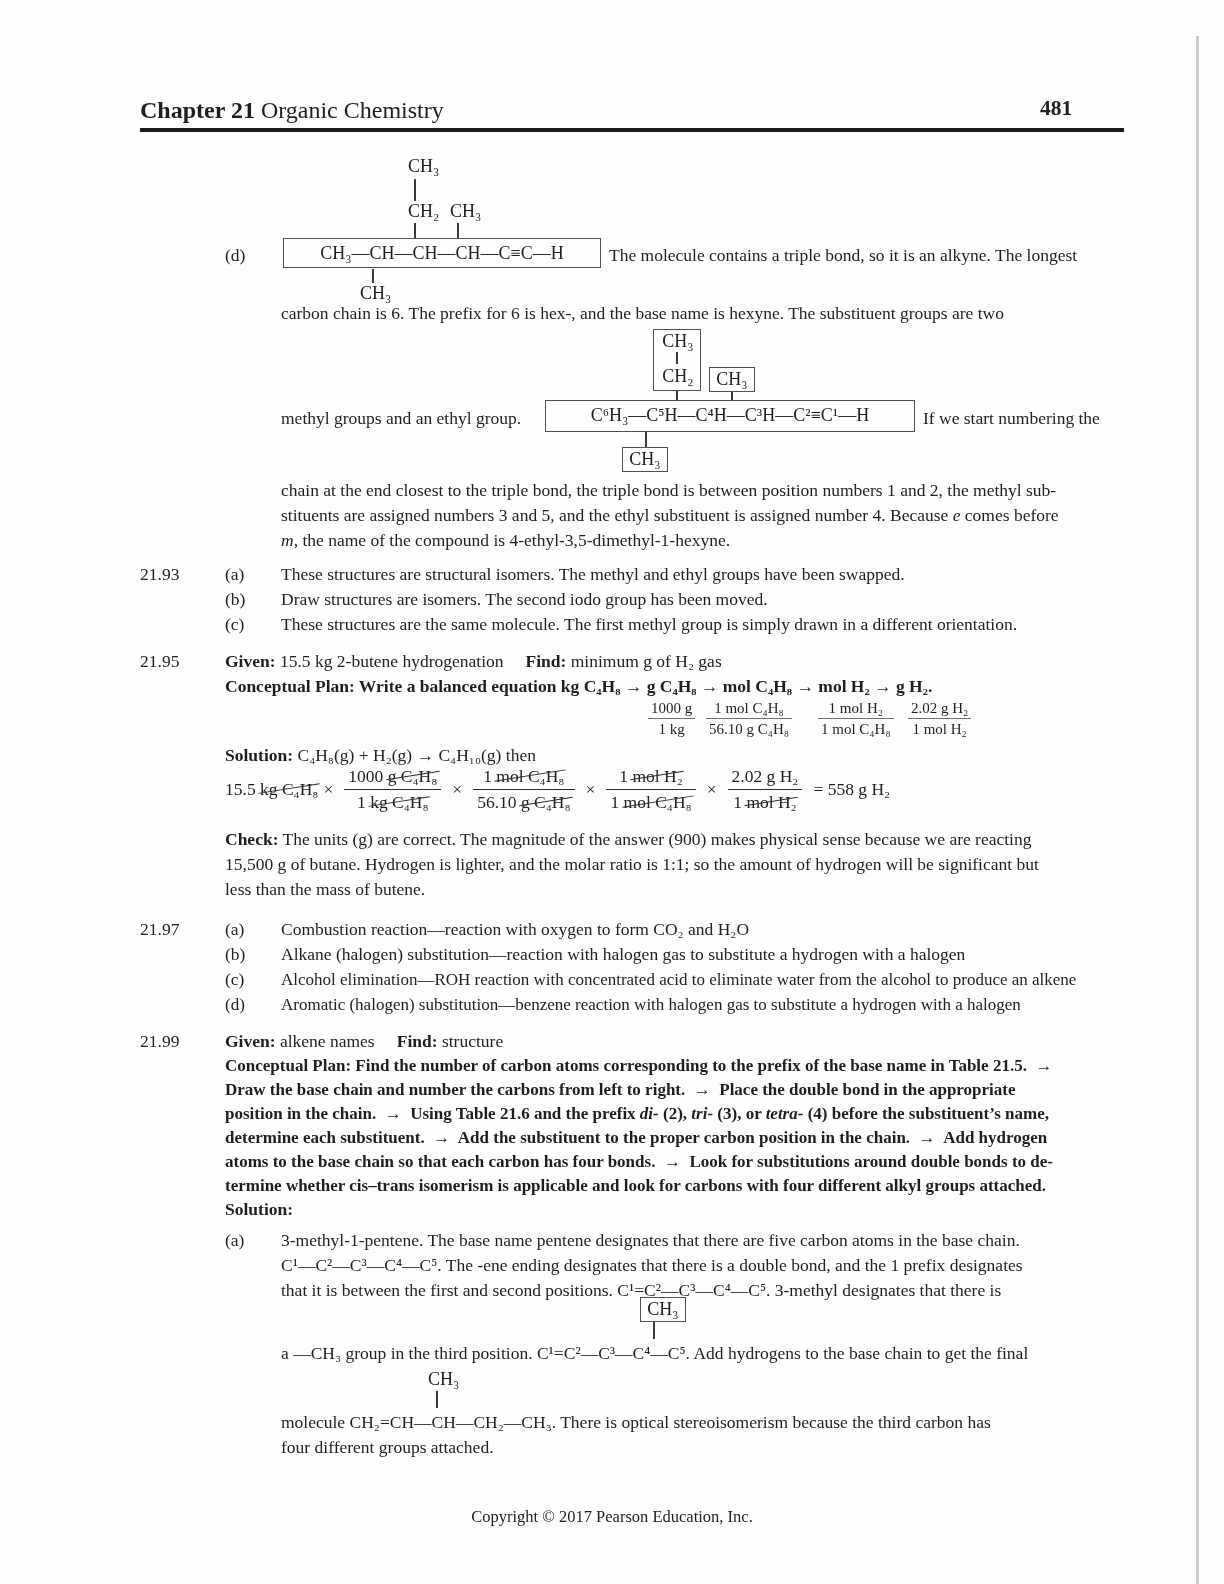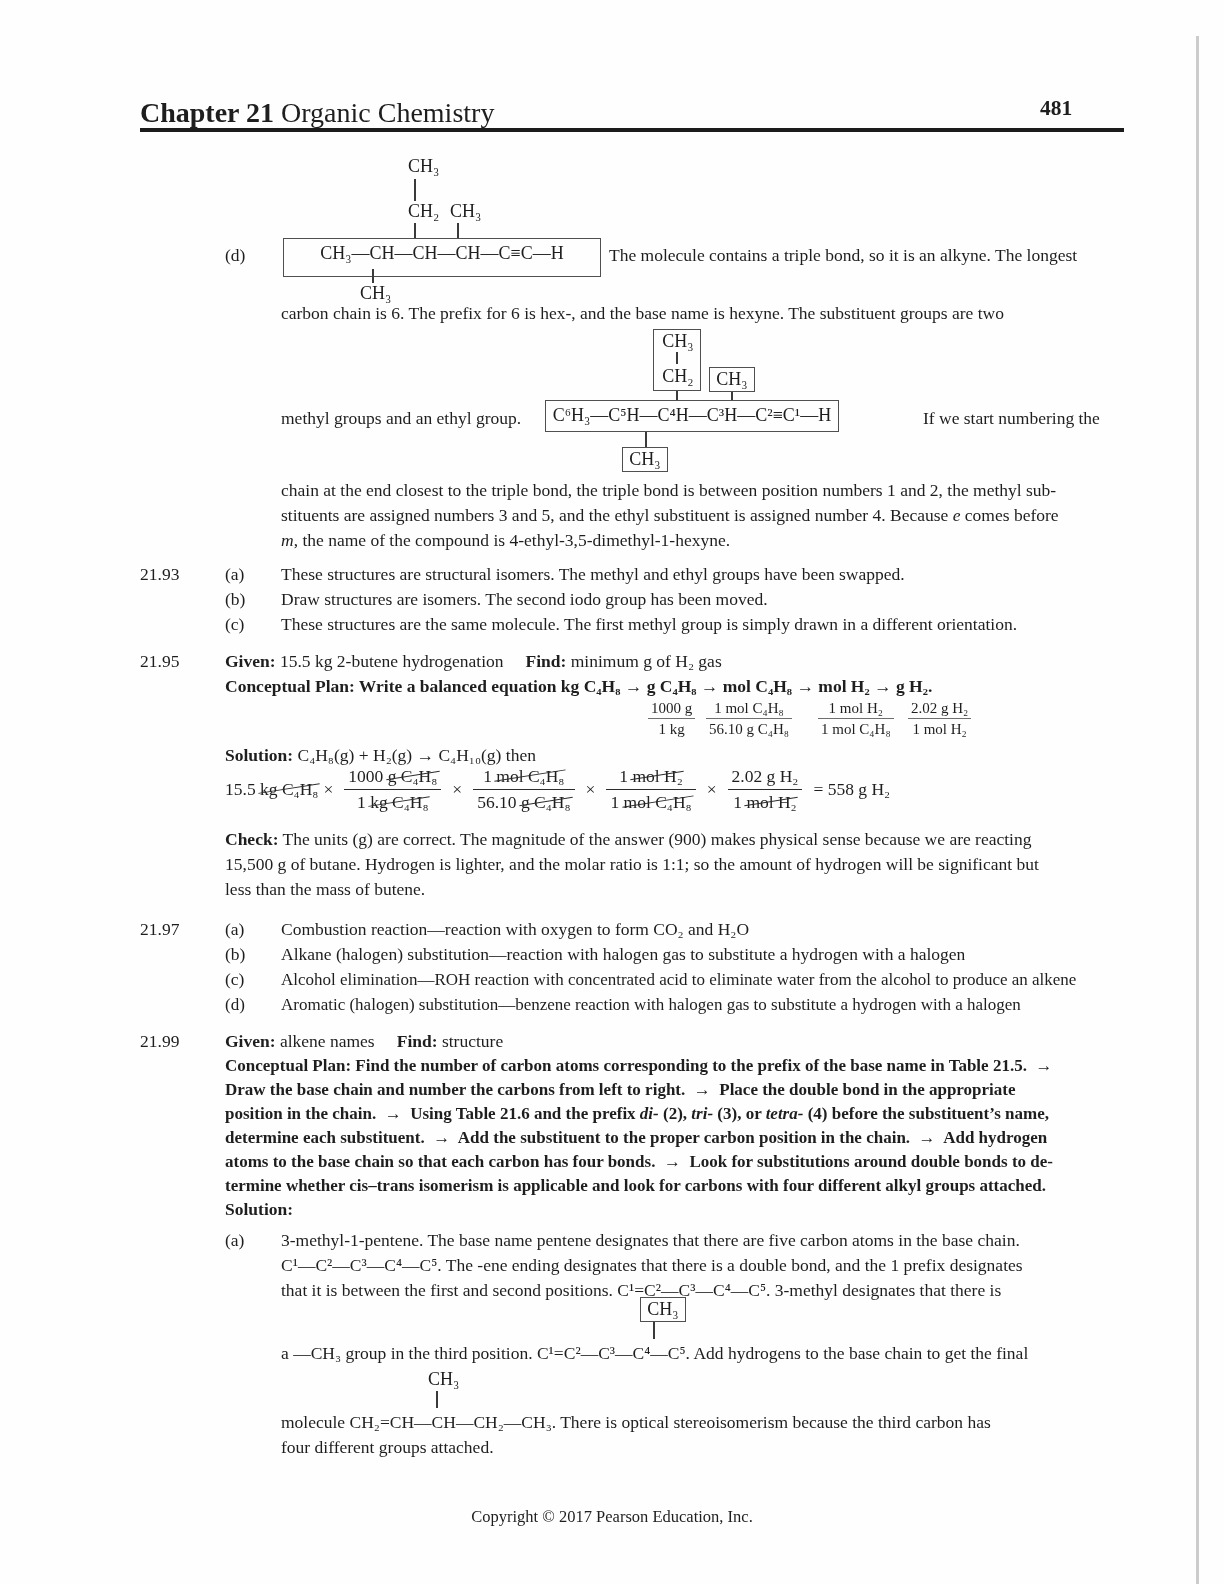--- a/index.html
+++ b/index.html
@@ -2,21 +2,21 @@
 <html><head>
 <meta charset="utf-8">
 <style>
   html,body{margin:0;padding:0;background:#e8e8e8;}
   .page{position:relative;width:1224px;height:1584px;background:#fefefe;margin:0 auto;
         font-family:"Liberation Serif",serif;color:#1e1e1e;overflow:hidden;}
   .ln{position:absolute;white-space:pre;font-size:17.5px;line-height:25px;}
   .sm{font-size:17px;}
   .b{font-weight:bold;}
   i{font-style:italic;}
-  .hdr{position:absolute;font-size:28px;white-space:pre;}
+  .hdr{position:absolute;font-size:24px;white-space:pre;}
   .rule{position:absolute;background:#1c1c1c;}
   .struct{position:absolute;font-size:18px;white-space:pre;}
   .satom{position:absolute;white-space:pre;}
   .vl{position:absolute;width:1.5px;background:#3a3a3a;}
   .bx{position:absolute;border:1.6px solid #4f4f4f;text-align:center;box-sizing:border-box;}
   .x{position:relative;display:inline-block;}
   .x::after{content:"";position:absolute;left:-2px;right:-2px;top:46%;
             border-top:1.4px solid #2c2c2c;transform:rotate(-9deg);}
   .eqrow{position:absolute;display:flex;align-items:center;font-size:17.5px;white-space:pre;}
   .fr{display:inline-block;text-align:center;margin:0 6px;}
@@ -38,40 +38,40 @@
   <div class="hdr b" style="left:1040px;top:96px;width:84px;font-size:21.5px">481</div>
   <div class="rule" style="left:140px;top:128px;width:984px;height:3.5px"></div>
 
   <div class="struct" style="left:283px;top:156px;width:330px;height:150px">
     <span class="satom" style="left:125px;top:0">CH₃</span>
     <div class="vl" style="left:131px;top:23px;height:22px"></div>
     <span class="satom" style="left:125px;top:45px">CH₂</span>
     <span class="satom" style="left:167px;top:45px">CH₃</span>
     <div class="vl" style="left:131px;top:67px;height:15px"></div>
     <div class="vl" style="left:174px;top:67px;height:15px"></div>
-    <div class="bx" style="left:0;top:82px;width:318px;height:39px;line-height:28px"><span>CH₃—CH—CH—CH—C≡C—H</span></div>
+    <div class="bx" style="left:0;top:82px;width:318px;height:30px;line-height:28px"><span>CH₃—CH—CH—CH—C≡C—H</span></div>
     <div class="vl" style="left:89px;top:113px;height:14px"></div>
     <span class="satom" style="left:77px;top:127px">CH₃</span>
   </div>
 
   <div class="ln" style="left:225px;top:243px">(d)</div>
   <div class="ln" style="left:609px;top:243px">The molecule contains a triple bond, so it is an alkyne. The longest</div>
   <div class="ln" style="left:281px;top:301px">carbon chain is 6. The prefix for 6 is hex-, and the base name is hexyne. The substituent groups are two</div>
 
   <div class="ln" style="left:281px;top:406px">methyl groups and an ethyl group.</div>
   <div class="struct" style="left:545px;top:400px;width:370px;height:32px">
     <div class="bx" style="left:108px;top:-71px;width:48px;height:62px">
       <span class="satom" style="left:0;top:1px;width:48px;text-align:center">CH₃</span>
       <div class="vl" style="left:22px;top:22px;height:12px"></div>
       <span class="satom" style="left:0;top:36px;width:48px;text-align:center">CH₂</span>
     </div>
     <div class="vl" style="left:131px;top:-9px;height:9px"></div>
     <div class="bx" style="left:164px;top:-33px;width:46px;height:25px;line-height:22px"><span>CH₃</span></div>
     <div class="vl" style="left:186px;top:-8px;height:8px"></div>
-    <div class="bx" style="left:0;top:0;width:294px;height:32px;line-height:29px"><span>C⁶H₃—C⁵H—C⁴H—C³H—C²≡C¹—H</span></div>
+    <div class="bx" style="left:0;top:0;width:370px;height:32px;line-height:29px"><span>C⁶H₃—C⁵H—C⁴H—C³H—C²≡C¹—H</span></div>
     <div class="vl" style="left:100px;top:32px;height:15px"></div>
     <div class="bx" style="left:77px;top:47px;width:46px;height:25px;line-height:22px"><span>CH₃</span></div>
   </div>
   <div class="ln" style="left:923px;top:406px">If we start numbering the</div>
 
   <div class="ln" style="left:281px;top:478px">chain at the end closest to the triple bond, the triple bond is between position numbers 1 and 2, the methyl sub-</div>
   <div class="ln" style="left:281px;top:503px"><span>stituents are assigned numbers 3 and 5, and the ethyl substituent is assigned number 4. Because </span><i>e</i><span> comes before</span></div>
   <div class="ln" style="left:281px;top:528px"><i>m</i><span>, the name of the compound is 4-ethyl-3,5-dimethyl-1-hexyne.</span></div>
 
   <div class="ln" style="left:140px;top:562px">21.93</div>

